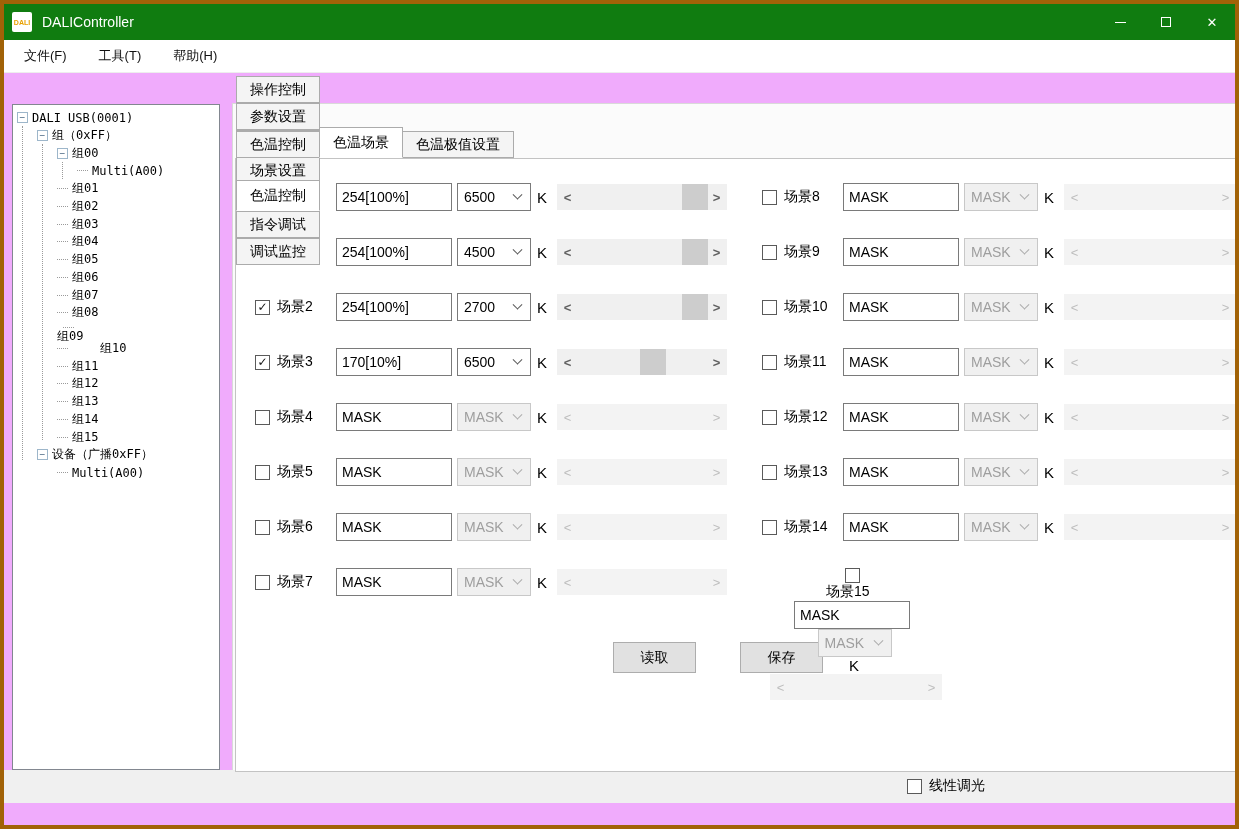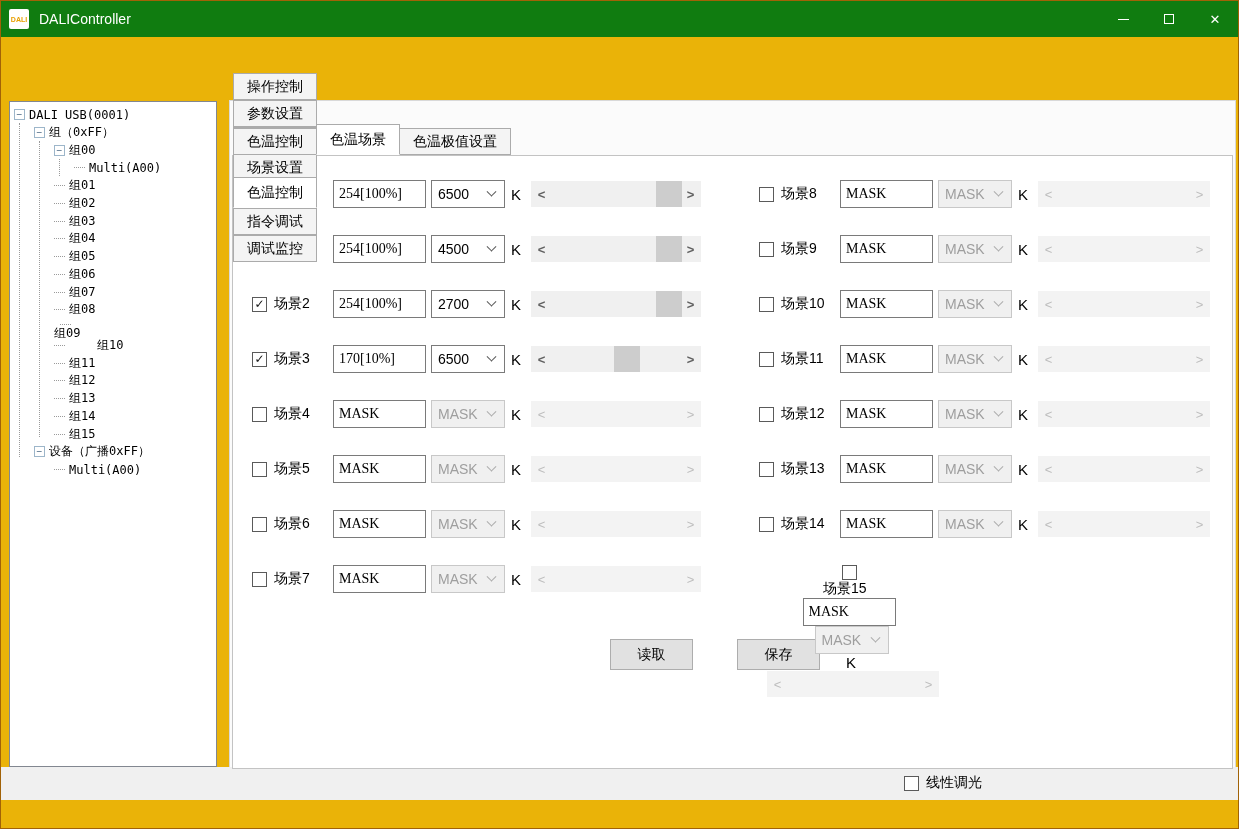--- a/index.html
+++ b/index.html
@@ -1,17 +1,17 @@
 <!DOCTYPE html>
 <html><head>
 <meta charset="utf-8">
 <style>
   * { margin:0; padding:0; box-sizing:border-box; }
   html,body { width:1239px; height:829px; font-family:"Liberation Sans","DejaVu Sans",sans-serif; }
-  .window { position:relative; width:1239px; height:829px; background:#eab308; border:1px solid #a16207; overflow:hidden; }
+  .window { position:relative; width:1239px; height:829px; background:#f0abfc; border:4px solid #a16207; overflow:hidden; }
 
   
   .titlebar { position:absolute; left:0; top:0; right:0; height:36px; background:#107C10; display:flex; align-items:center; }
   .app-icon { width:20px; height:20px; margin-left:8px; background:#ffffff; border-radius:2px; display:flex; align-items:center; justify-content:center; font-size:7px; font-weight:bold; color:#e8a000; letter-spacing:0; }
   .title-text { color:#ffffff; font-size:14px; margin-left:10px; }
   .win-controls { margin-left:auto; display:flex; height:100%; }
   .win-btn { width:46px; height:100%; display:flex; align-items:center; justify-content:center; color:#ffffff; }
   .min-glyph { display:block; width:11px; height:0; border-top:1px solid #ffffff; }
   .max-glyph { display:block; width:10px; height:10px; border:1px solid #ffffff; }
   .close-glyph { font-size:13px; color:#ffffff; }
@@ -34,21 +34,21 @@
   .tab { font-size:14px; color:#000; background:#f4f4f4; border:1px solid #ababab; padding:4px 13px 5px 13px; margin-left:-1px; height:27px; }
   .tab.sel { background:#ffffff; border-bottom:1px solid #ffffff; height:31px; margin-top:-4px; padding-top:6px; position:relative; z-index:4; }
 
   .main-page { position:absolute; left:228px; top:99px; width:1007px; height:669px; background:#fbfbfb; border:1px solid #d9d9d9; }
   .sub-page  { position:absolute; left:231px; top:154px; width:1001px; height:614px; background:#ffffff; border:1px solid #c3c3c3; z-index:2; }
 
   
   .scene-row { position:absolute; height:28px; display:flex; align-items:center; }
   .cbx { width:15px; height:15px; border:1px solid #5a5a5a; background:#ffffff; flex:none; font-size:12px; line-height:13px; text-align:center; color:#111; }
   .scene-label { width:66px; padding-left:7px; font-size:14px; color:#000; flex:none; white-space:nowrap; }
-  .lvl-input { width:93px; height:28px; border:1px solid #7a7a7a; background:#ffffff; font-size:14px; font-family:Liberation Serif, serif; padding:0 5px; color:#000; flex:none; }
+  .lvl-input { width:116px; height:28px; border:1px solid #7a7a7a; background:#ffffff; font-size:14px; font-family:Liberation Sans, sans-serif; padding:0 5px; color:#000; flex:none; }
   .combo { width:74px; height:28px; border:1px solid #7a7a7a; background:#ffffff; margin-left:5px; display:flex; align-items:center; flex:none; }
   .combo .ctext { font-size:14px; color:#000; padding-left:6px; flex:1; }
   .chev { width:7px; height:7px; border-right:1.4px solid #555; border-bottom:1.4px solid #555; transform:rotate(45deg) translate(-2px,-2px); margin-right:9px; flex:none; }
   .combo.dis { background:#f0f0f0; border-color:#c8c8c8; }
   .combo.dis .ctext { color:#9e9e9e; }
   .combo.dis .chev { border-color:#aaaaaa; }
   .k-unit { width:12px; margin-left:6px; font-size:15px; color:#000; flex:none; }
   .sbar { position:relative; height:26px; background:#f0f0f0; margin-left:8px; flex:none; }
   .sbar .arr { position:absolute; top:0; width:17px; height:26px; display:flex; align-items:center; justify-content:center; font-size:13px; font-weight:bold; color:#606060; }
   .sbar .arr.l { left:2px; } .sbar .arr.r { right:2px; }
@@ -83,20 +83,25 @@
         </div>
       <div class="win-btn">
           <span class="max-glyph"></span>
         </div>
       <div class="win-btn">
           <span class="close-glyph">✕</span>
         </div>
     </div>
   </div>
 
+  <div class="menubar">
+    <div class="menu-item">文件(F)</div>
+    <div class="menu-item">工具(T)</div>
+    <div class="menu-item">帮助(H)</div>
+  </div>
 
   <div class="tree" id="tree">
       <div class="tguide" style="left: 9px; top: 21px; height: 334px;"></div>
       <div class="tguide" style="left: 29px; top: 39px; height: 296px;"></div>
       <div class="tguide" style="left: 49px; top: 57px; height: 17px;"></div>
       <div class="titem" style="top: 4px; left: 4px;">
         <span class="texp">−</span>
         <span class="tlabel">DALI USB(0001)</span>
       </div>
       <div class="titem" style="top: 21.75px; left: 24px;">

